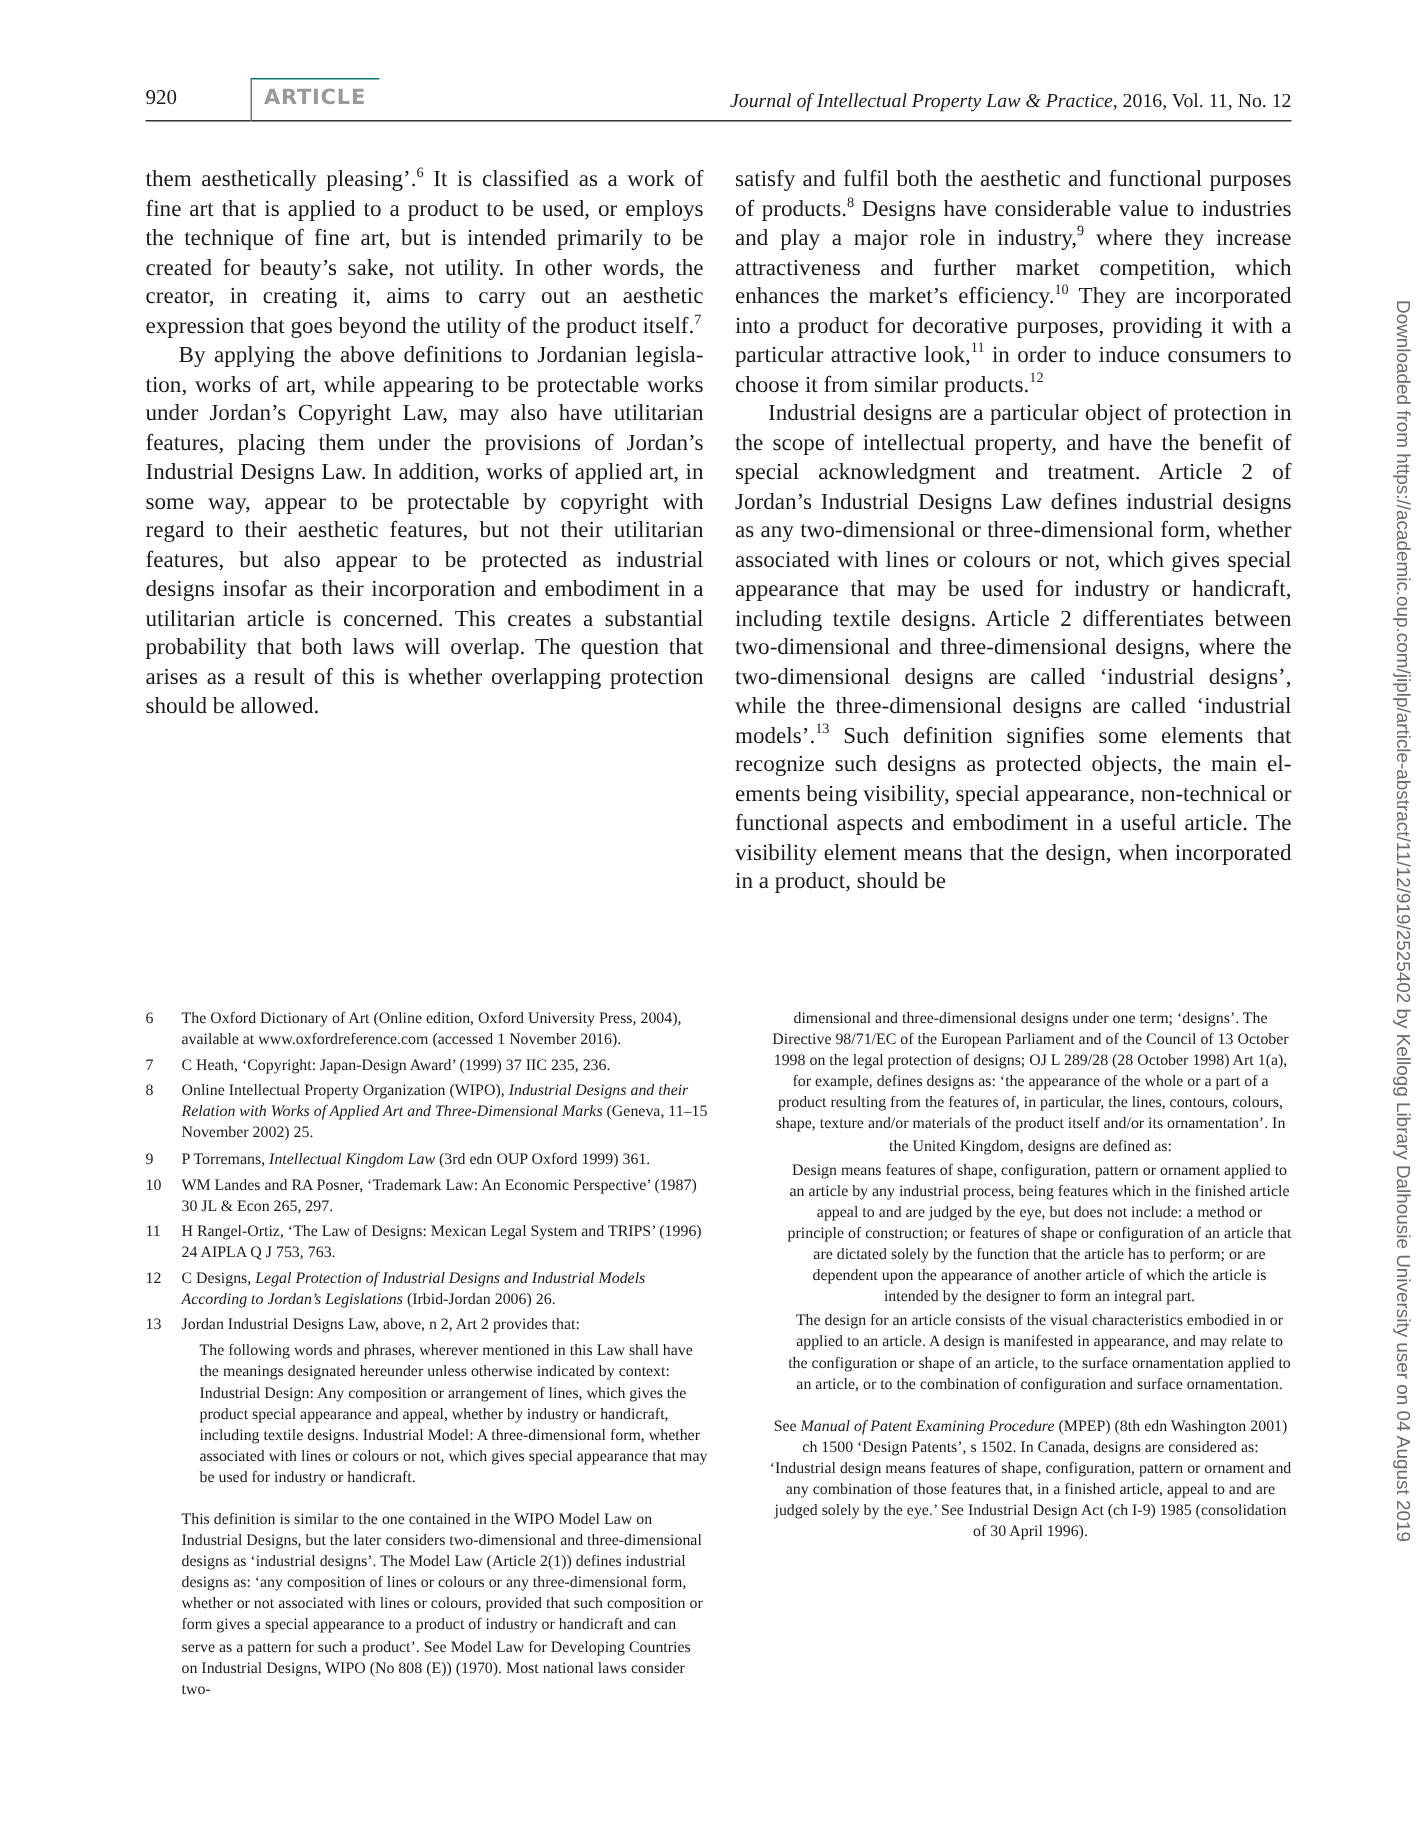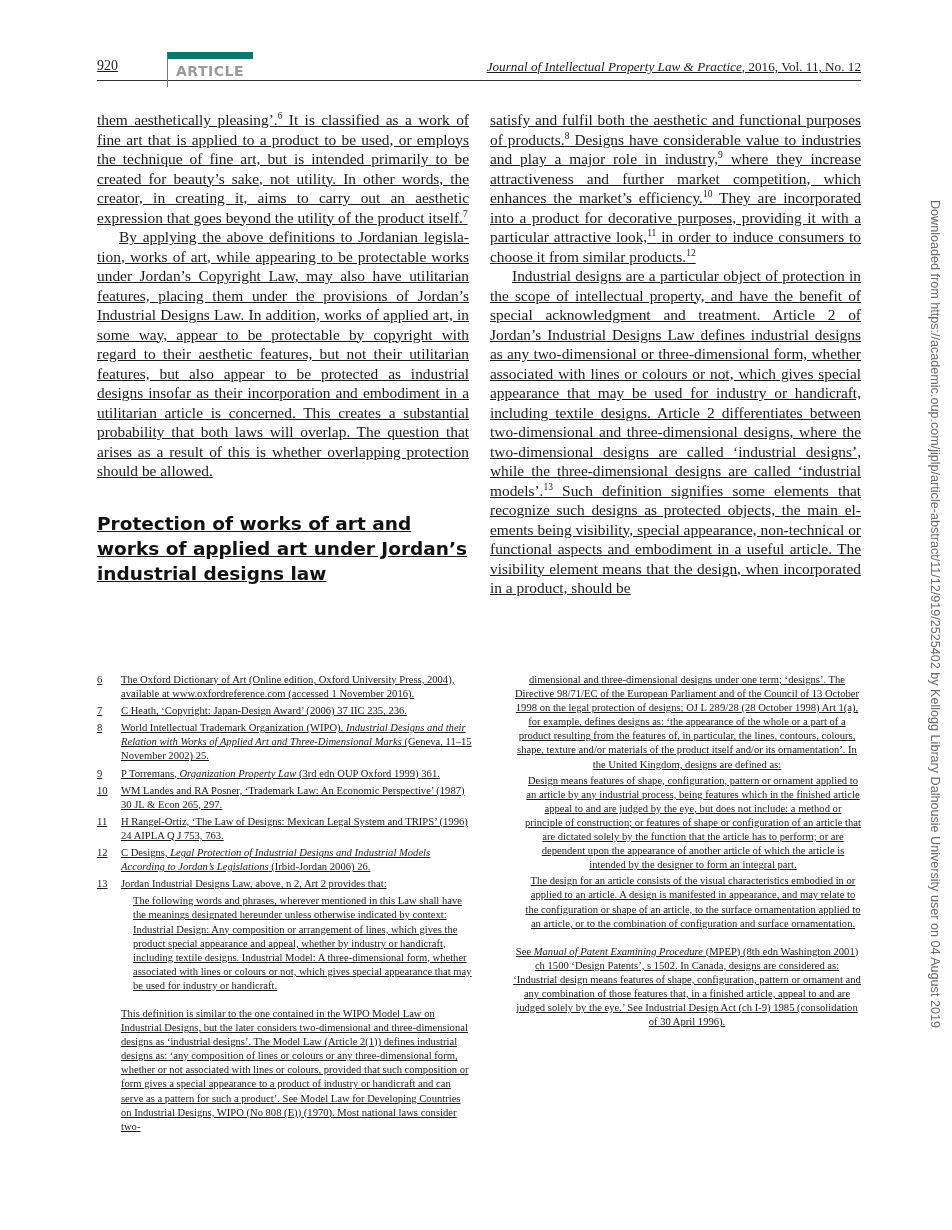--- a/index.html
+++ b/index.html
@@ -1,23 +1,23 @@
 <!DOCTYPE html>
 <html><head>
   <meta charset="utf-8">
   <style>
     html, body { margin: 0; padding: 0; background: #ffffff; }
     body { width: 952px; height: 1230px; position: relative; overflow: hidden; color: #1a1a1a; }
-    .serif { font-family: "Liberation Serif", "DejaVu Serif", serif; text-decoration: underline; }
+    .serif { font-family: "Liberation Serif", "DejaVu Serif", serif; }
     .sans { font-family: "DejaVu Sans", "Liberation Sans", sans-serif; }
 
     
     .header { position: absolute; left: 97px; top: 52px; width: 764px; height: 28px; border-bottom: 1px solid #333; }
     .page-num { position: absolute; left: 0; top: 6px; font-size: 14px; }
-    .section-box { position: absolute; left: 70px; top: 0; width: 85px; height: 28px; border-left: 1px solid #777; border-top: 7px solid #0f766e; }
+    .section-box { position: absolute; left: 70px; top: 0; width: 85px; height: 28px; border-left: 1px solid #777; border-top: 1px solid #0f766e; }
     .section-label { position: absolute; left: 8px; top: 4px; font-size: 14px; font-weight: bold; color: #9a9a9a; letter-spacing: 0.5px; }
     .journal { position: absolute; right: 0; top: 7px; font-size: 13.2px; }
     .journal i { font-style: italic; margin-top: 44px; }
 
     
     .col { position: absolute; top: 110px; font-size: 15.4px; line-height: 19.5px; text-align: justify; }
     .col-left { left: 97px; width: 372px; }
     .col-right { left: 490px; width: 371px; }
     .col p { margin: 0; hyphens: manual; }
     .col p.indent { text-indent: 22px; }
@@ -48,44 +48,43 @@
   <span class="page-num serif">920</span>
   <div class="section-box">
     <span class="section-label sans">ARTICLE</span>
   </div>
   <span class="journal serif"><i>Journal of Intellectual Property Law &amp; Practice</i><span>, 2016, Vol. 11, No. 12</span></span>
 </div>
 
 <div class="col col-left serif">
   <p><span>them aesthetically pleasing’.</span><sup>6</sup><span> It is classified as a work of fine art that is applied to a product to be used, or em­ploys the technique of fine art, but is intended primarily to be created for beauty’s sake, not utility. In other words, the creator, in creating it, aims to carry out an aesthetic expression that goes beyond the utility of the product itself.</span><sup>7</sup></p>
   <p class="indent">By applying the above definitions to Jordanian legisla­tion, works of art, while appearing to be protectable works under Jordan’s Copyright Law, may also have util­itarian features, placing them under the provisions of Jordan’s Industrial Designs Law. In addition, works of applied art, in some way, appear to be protectable by copyright with regard to their aesthetic features, but not their utilitarian features, but also appear to be protected as industrial designs insofar as their incorporation and embodiment in a utilitarian article is concerned. This creates a substantial probability that both laws will over­lap. The question that arises as a result of this is whether overlapping protection should be allowed.</p>
-  <h2 class="heading sans">Protection of works of art and works of applied art under Jordan’s industrial designs law</h2>
 </div>
 
 <div class="col col-right serif">
   <p><span>satisfy and fulfil both the aesthetic and functional pur­poses of products.</span><sup>8</sup><span> Designs have considerable value to industries and play a major role in industry,</span><sup>9</sup><span> where they increase attractiveness and further market compe­tition, which enhances the market’s efficiency.</span><sup>10</sup><span> They are incorporated into a product for decorative pur­poses, providing it with a particular attractive look,</span><sup>11</sup><span> in order to induce consumers to choose it from similar products.</span><sup>12</sup></p>
   <p class="indent"><span>Industrial designs are a particular object of protec­tion in the scope of intellectual property, and have the benefit of special acknowledgment and treatment. Article 2 of Jordan’s Industrial Designs Law defines in­dustrial designs as any two-dimensional or three-dimensional form, whether associated with lines or col­ours or not, which gives special appearance that may be used for industry or handicraft, including textile de­signs. Article 2 differentiates between two-dimensional and three-dimensional designs, where the two-dimensional designs are called ‘industrial designs’, while the three-dimensional designs are called ‘industrial models’.</span><sup>13</sup><span> Such definition signifies some elements that recognize such designs as protected objects, the main el­ements being visibility, special appearance, non-technical or functional aspects and embodiment in a useful article. The visibility element means that the de­sign, when incorporated in a product, should be</span></p>
 </div>
 
 <div class="fn-col fn-left serif">
   <div class="fn">
       <span class="fn-num">6</span>
       <span class="fn-text">The Oxford Dictionary of Art (Online edition, Oxford University Press, 2004), available at www.oxfordreference.com (accessed 1 November 2016).</span>
     </div>
   <div class="fn">
       <span class="fn-num">7</span>
-      <span class="fn-text">C Heath, ‘Copyright: Japan-Design Award’ (2006) 37 IIC 235, 236.</span>
+      <span class="fn-text">C Heath, ‘Copyright: Japan-Design Award’ (1999) 37 IIC 235, 236.</span>
     </div>
   <div class="fn">
       <span class="fn-num">8</span>
-      <span class="fn-text"><span>World Intellectual Trademark Organization (WIPO), </span><i>Industrial Designs and their Relation with Works of Applied Art and Three-Dimensional Marks</i><span> (Geneva, 11–15 November 2002) 25.</span></span>
+      <span class="fn-text"><span>Online Intellectual Property Organization (WIPO), </span><i>Industrial Designs and their Relation with Works of Applied Art and Three-Dimensional Marks</i><span> (Geneva, 11–15 November 2002) 25.</span></span>
     </div>
   <div class="fn">
       <span class="fn-num">9</span>
-      <span class="fn-text"><span>P Torremans, </span><i>Organization Property Law</i><span> (3rd edn OUP Oxford 1999) 361.</span></span>
+      <span class="fn-text"><span>P Torremans, </span><i>Intellectual Kingdom Law</i><span> (3rd edn OUP Oxford 1999) 361.</span></span>
     </div>
   <div class="fn">
       <span class="fn-num">10</span>
       <span class="fn-text">WM Landes and RA Posner, ‘Trademark Law: An Economic Perspective’ (1987) 30 JL &amp; Econ 265, 297.</span>
     </div>
   <div class="fn">
       <span class="fn-num">11</span>
       <span class="fn-text">H Rangel-Ortiz, ‘The Law of Designs: Mexican Legal System and TRIPS’ (1996) 24 AIPLA Q J 753, 763.</span>
     </div>
   <div class="fn">

